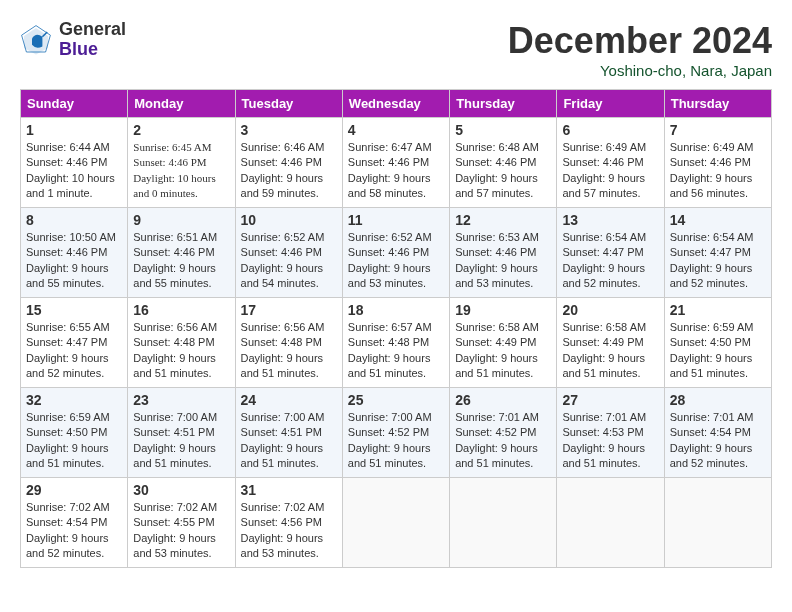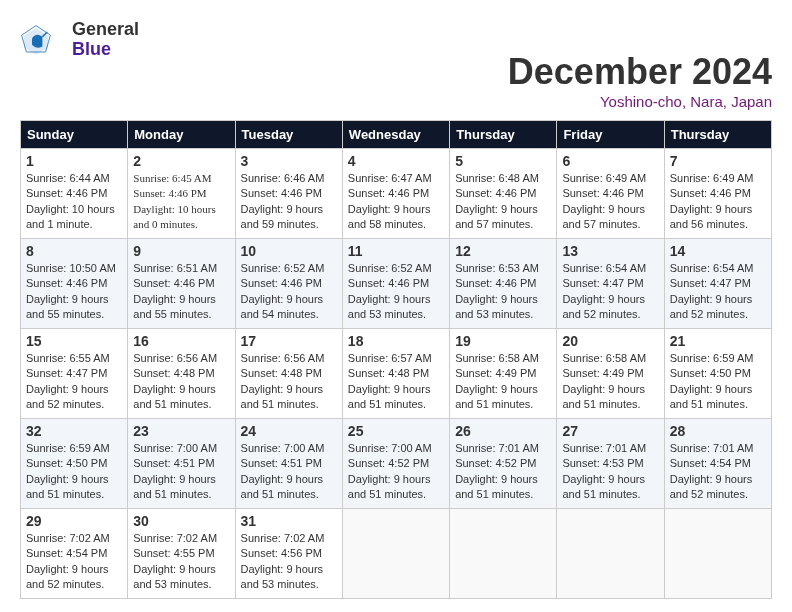--- a/index.html
+++ b/index.html
@@ -12,53 +12,52 @@
     }
     .header-area {
       display: flex;
       justify-content: space-between;
       align-items: flex-start;
       margin-bottom: 10px;
     }
     .logo {
       display: flex;
       align-items: center;
-      gap: 20px;
+      gap: 7px;
     }
     .logo-text {
       font-size: 18px;
       font-weight: bold;
       line-height: 1.1;
     }
     .logo-general { color: #333; }
     .logo-blue { color: #4c1d95; }
     .logo-icon {
       width: 32px;
       height: 32px;
     }
     .title-area {
       text-align: right;
     }
     .month-title {
       font-size: 36px;
       font-weight: bold;
       color: #333;
-      margin-top: 31px;
     }
     .location {
       font-size: 15px;
-      color: #701a75;
+      color: #14532d;
     }
     .calendar {
       width: 100%;
       border-collapse: collapse;
       font-size: 11px;
     }
     .calendar thead tr th {
-      background-color: #0f172a;
+      background-color: #a21caf;
       color: white;
       text-align: left;
       padding: 6px 6px;
       font-size: 13px;
       font-weight: bold;
       border: 1px solid #ccc;
     }
     .calendar tbody tr td {
       vertical-align: top;
       border: 1px solid #ccc;

